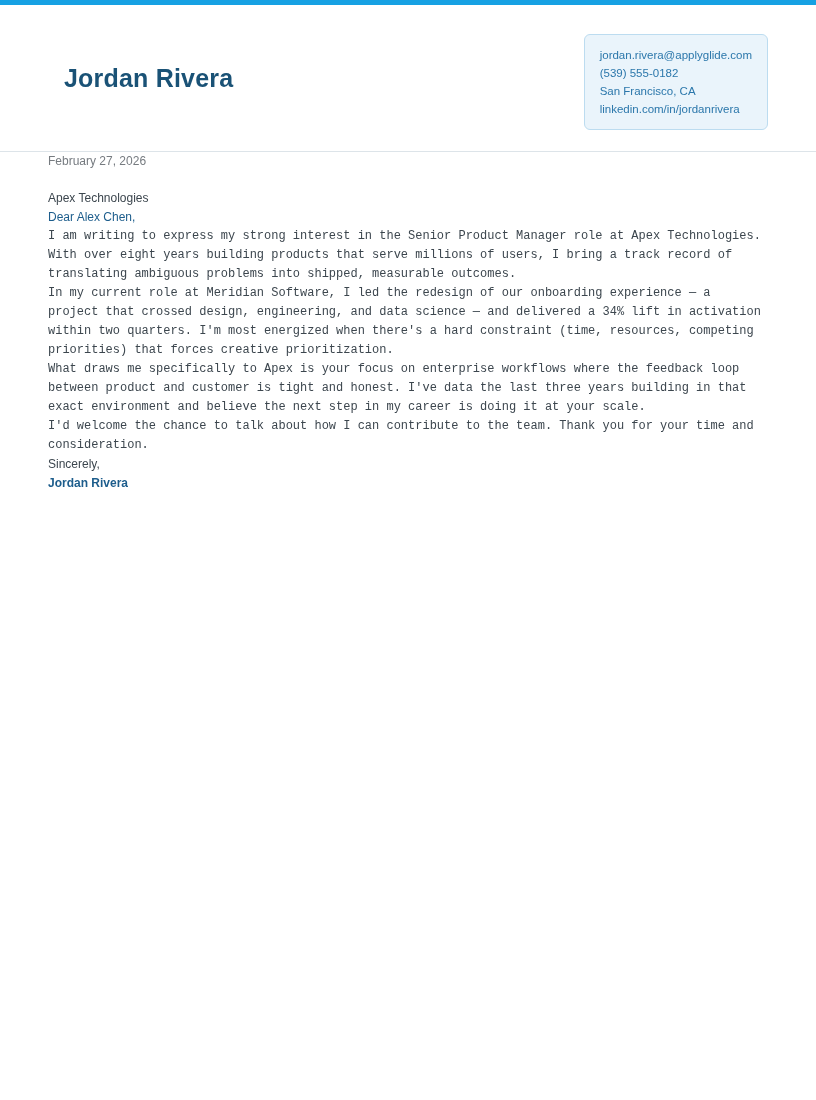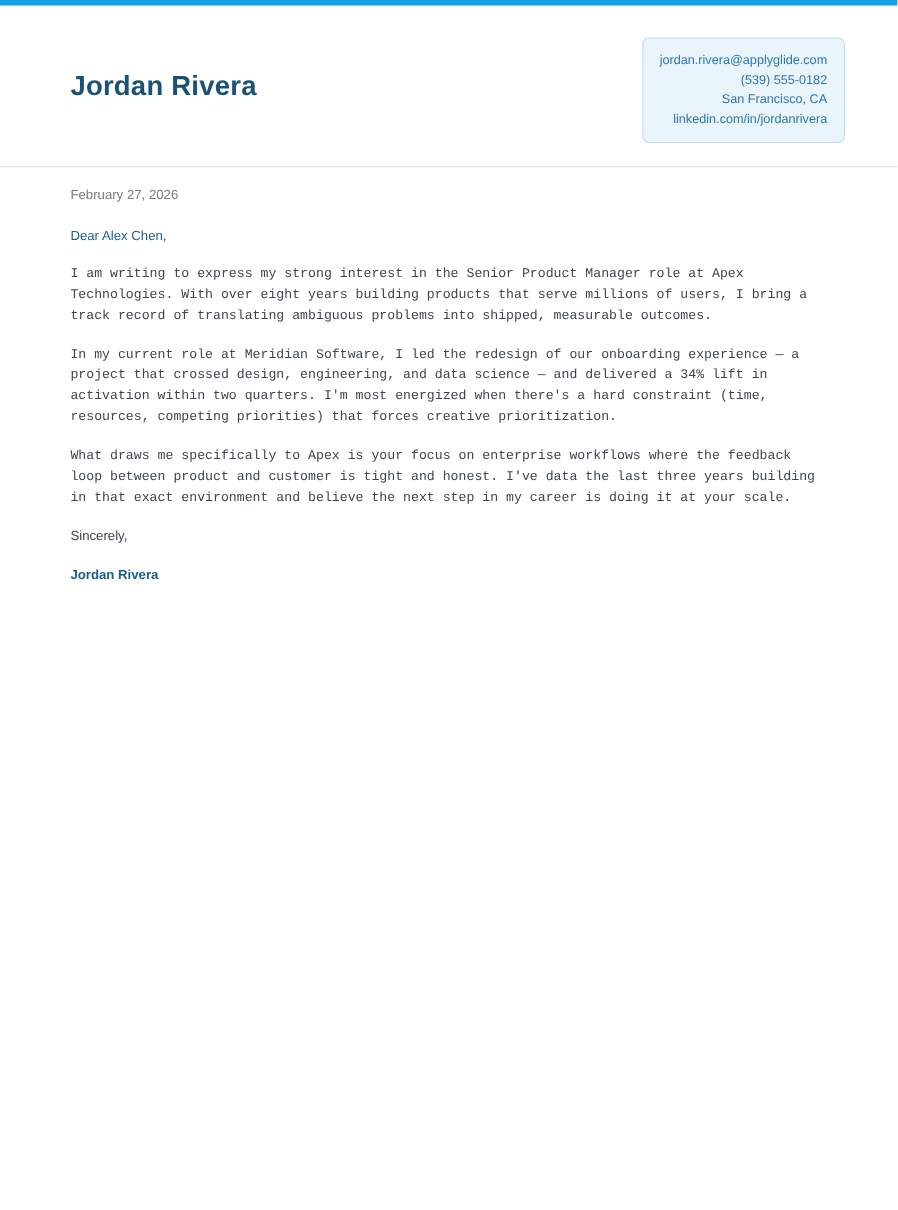--- a/index.html
+++ b/index.html
@@ -43,36 +43,36 @@
     font-weight: bold;
     color: var(--heading);
     margin: 30px 0 0 0;
     letter-spacing: 0.2px;
   }
   .contact-card {
     background: var(--card-bg);
     border: 1px solid var(--card-border);
     border-radius: 6px;
     padding: 11px 15px 11px 15px;
-    text-align: right;
+    text-align: left;
     min-width: 165px;
   }
   .contact-card p {
     margin: 0;
     font-size: 11.5px;
     line-height: 18px;
     color: var(--link-blue);
   }
   main.letter-body {
     padding: 0 48px;
     font-size: 12px;
     line-height: 19px;
     color: var(--body-text);
   }
-  main.letter-body p { margin: 16px; }
+  main.letter-body p { margin: 0; }
   .date-line {
     margin-top: 29px;
     color: var(--muted-text);
   }
   .recipient-block { margin-top: 18px; }
   .recipient-name {
     font-weight: bold;
     color: var(--name-blue);
   }
   .salutation {
@@ -100,23 +100,25 @@
     <p>(539) 555-0182</p>
     <p>San Francisco, CA</p>
     <p>linkedin.com/in/jordanrivera</p>
   </div>
 </header>
 
 <main class="letter-body">
   <p class="date-line">February 27, 2026</p>
 
   <div class="recipient-block">
+    <p class="recipient-company">Apex Technologies</p>
   </div>
 
   <p class="salutation">Dear Alex Chen,</p>
 
   <p class="body-paragraph">I am writing to express my strong interest in the Senior Product Manager role at Apex Technologies. With over eight years building products that serve millions of users, I bring a track record of translating ambiguous problems into shipped, measurable outcomes.</p>
   <p class="body-paragraph">In my current role at Meridian Software, I led the redesign of our onboarding experience — a project that crossed design, engineering, and data science — and delivered a 34% lift in activation within two quarters. I'm most energized when there's a hard constraint (time, resources, competing priorities) that forces creative prioritization.</p>
   <p class="body-paragraph">What draws me specifically to Apex is your focus on enterprise workflows where the feedback loop between product and customer is tight and honest. I've data the last three years building in that exact environment and believe the next step in my career is doing it at your scale.</p>
+  <p class="body-paragraph">I'd welcome the chance to talk about how I can contribute to the team. Thank you for your time and consideration.</p>
 
   <p class="closing">Sincerely,</p>
   <p class="signature-name">Jordan Rivera</p>
 </main>
 
 </body></html>

